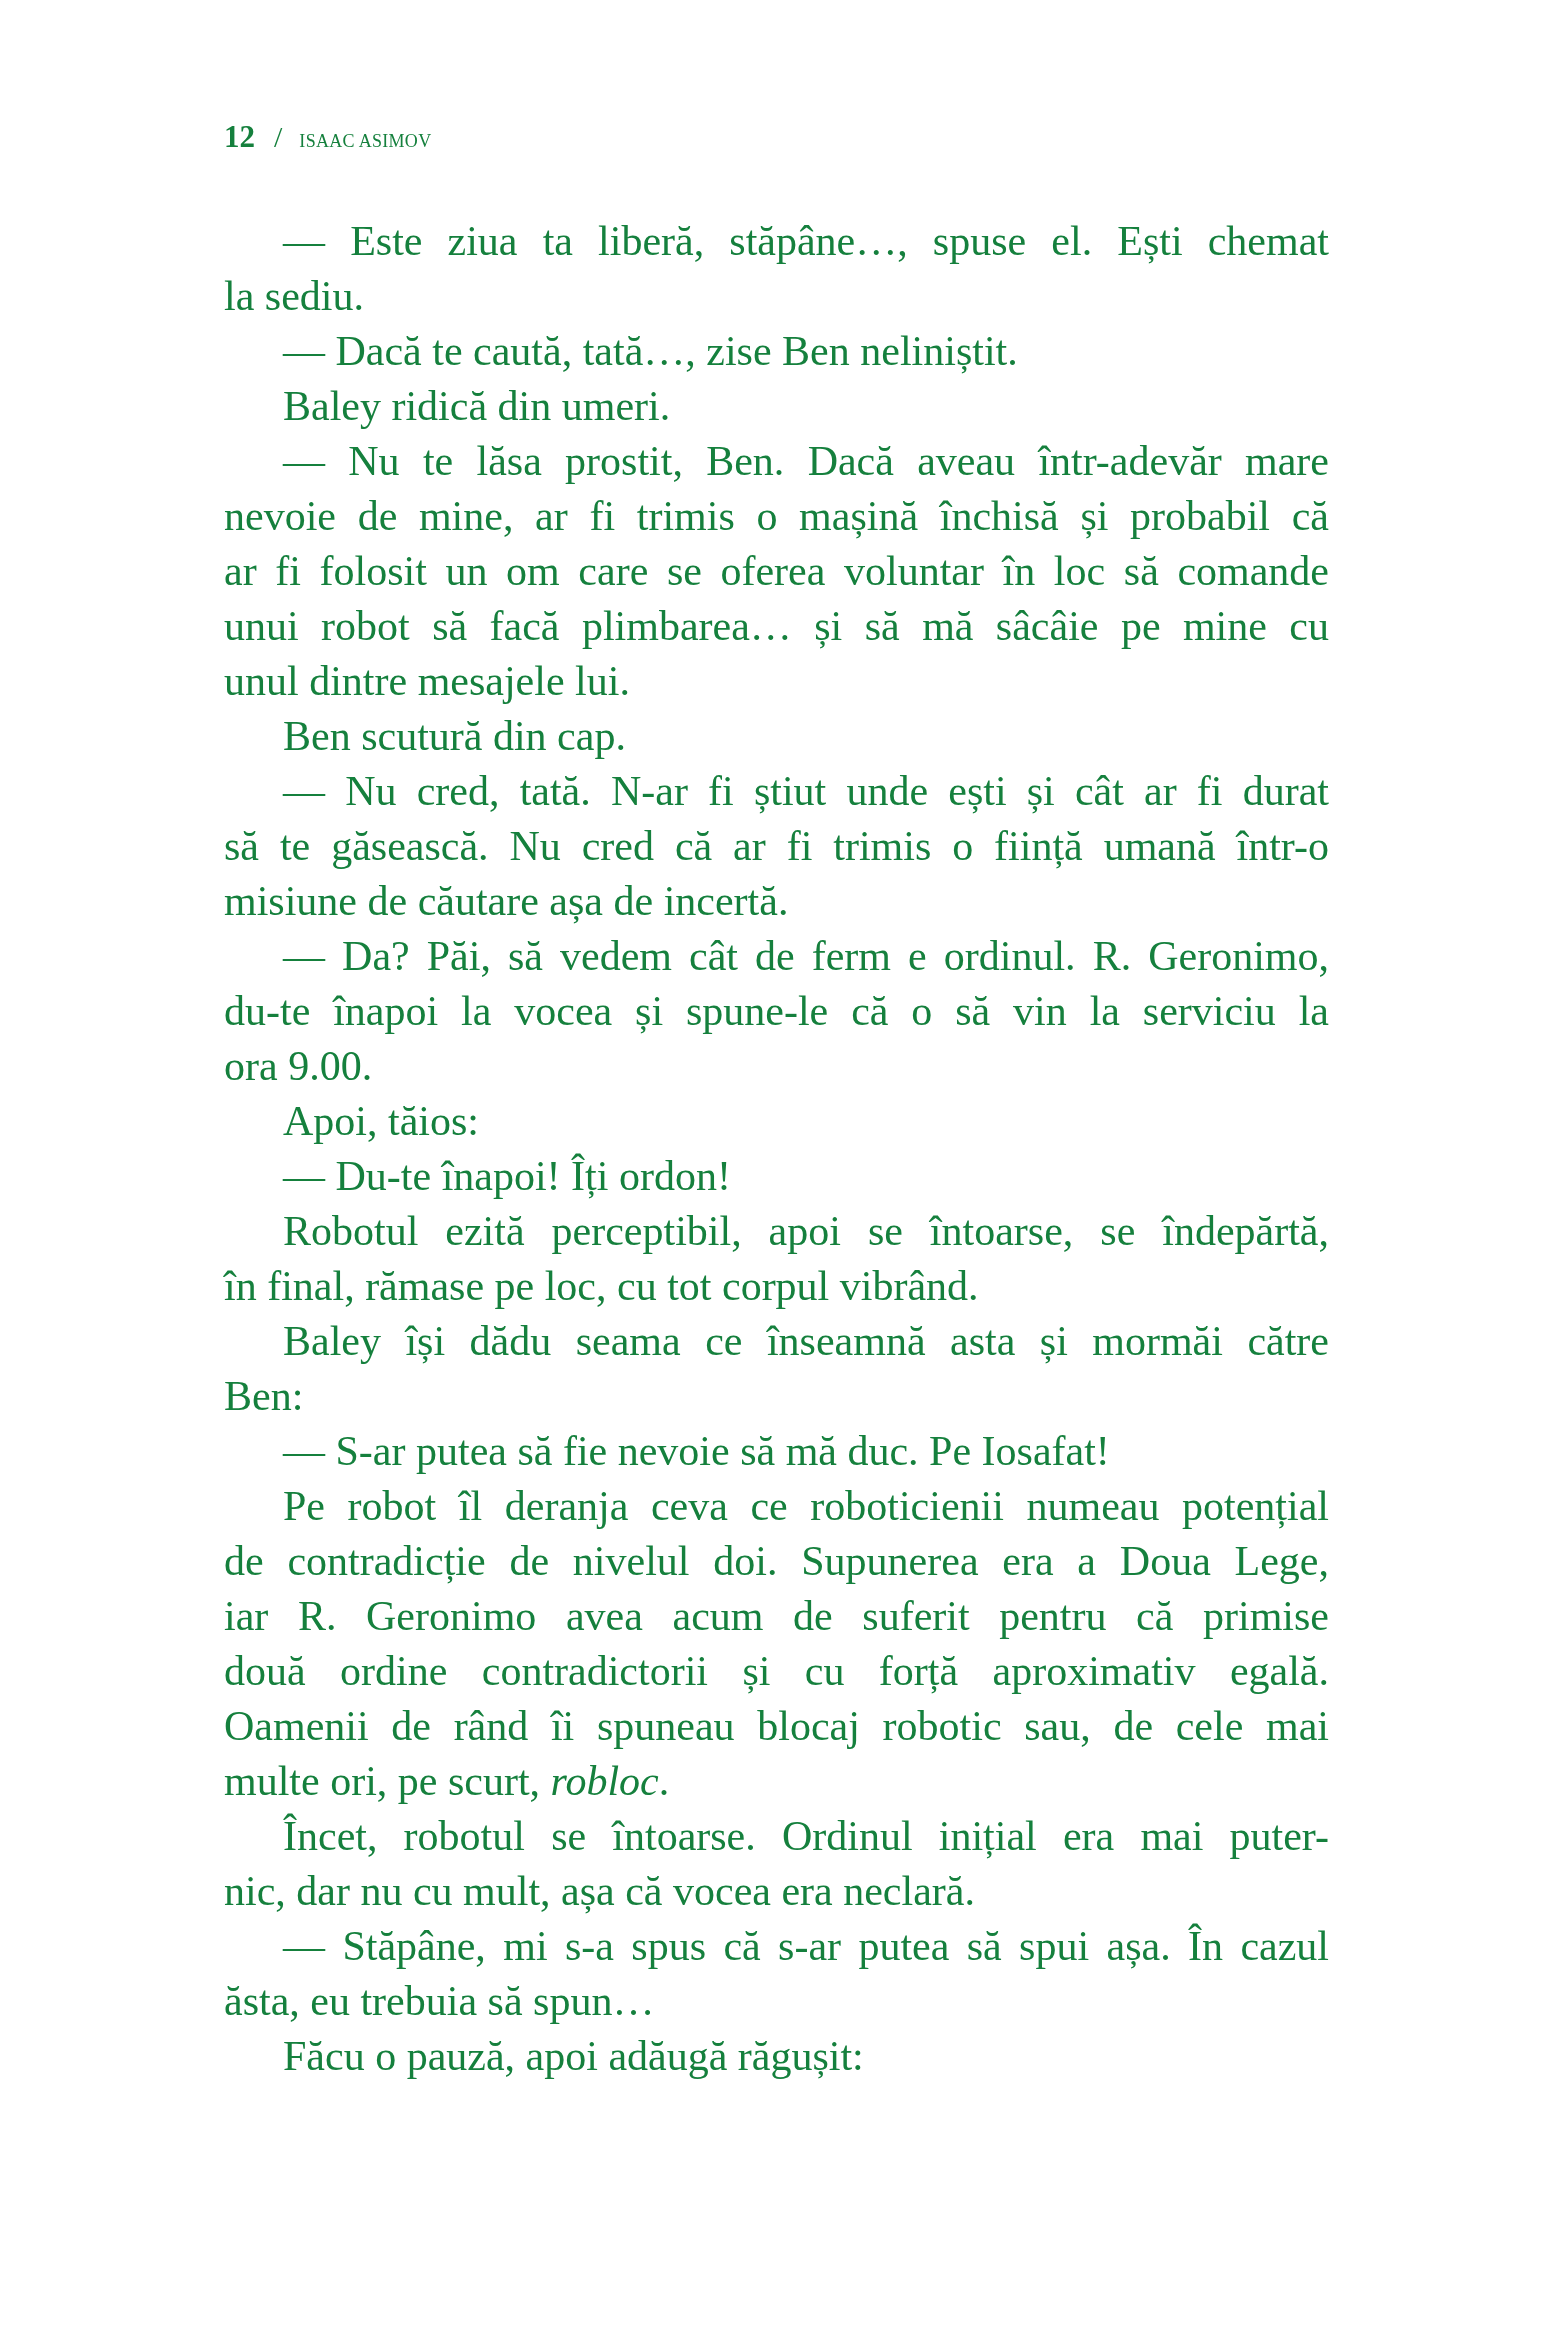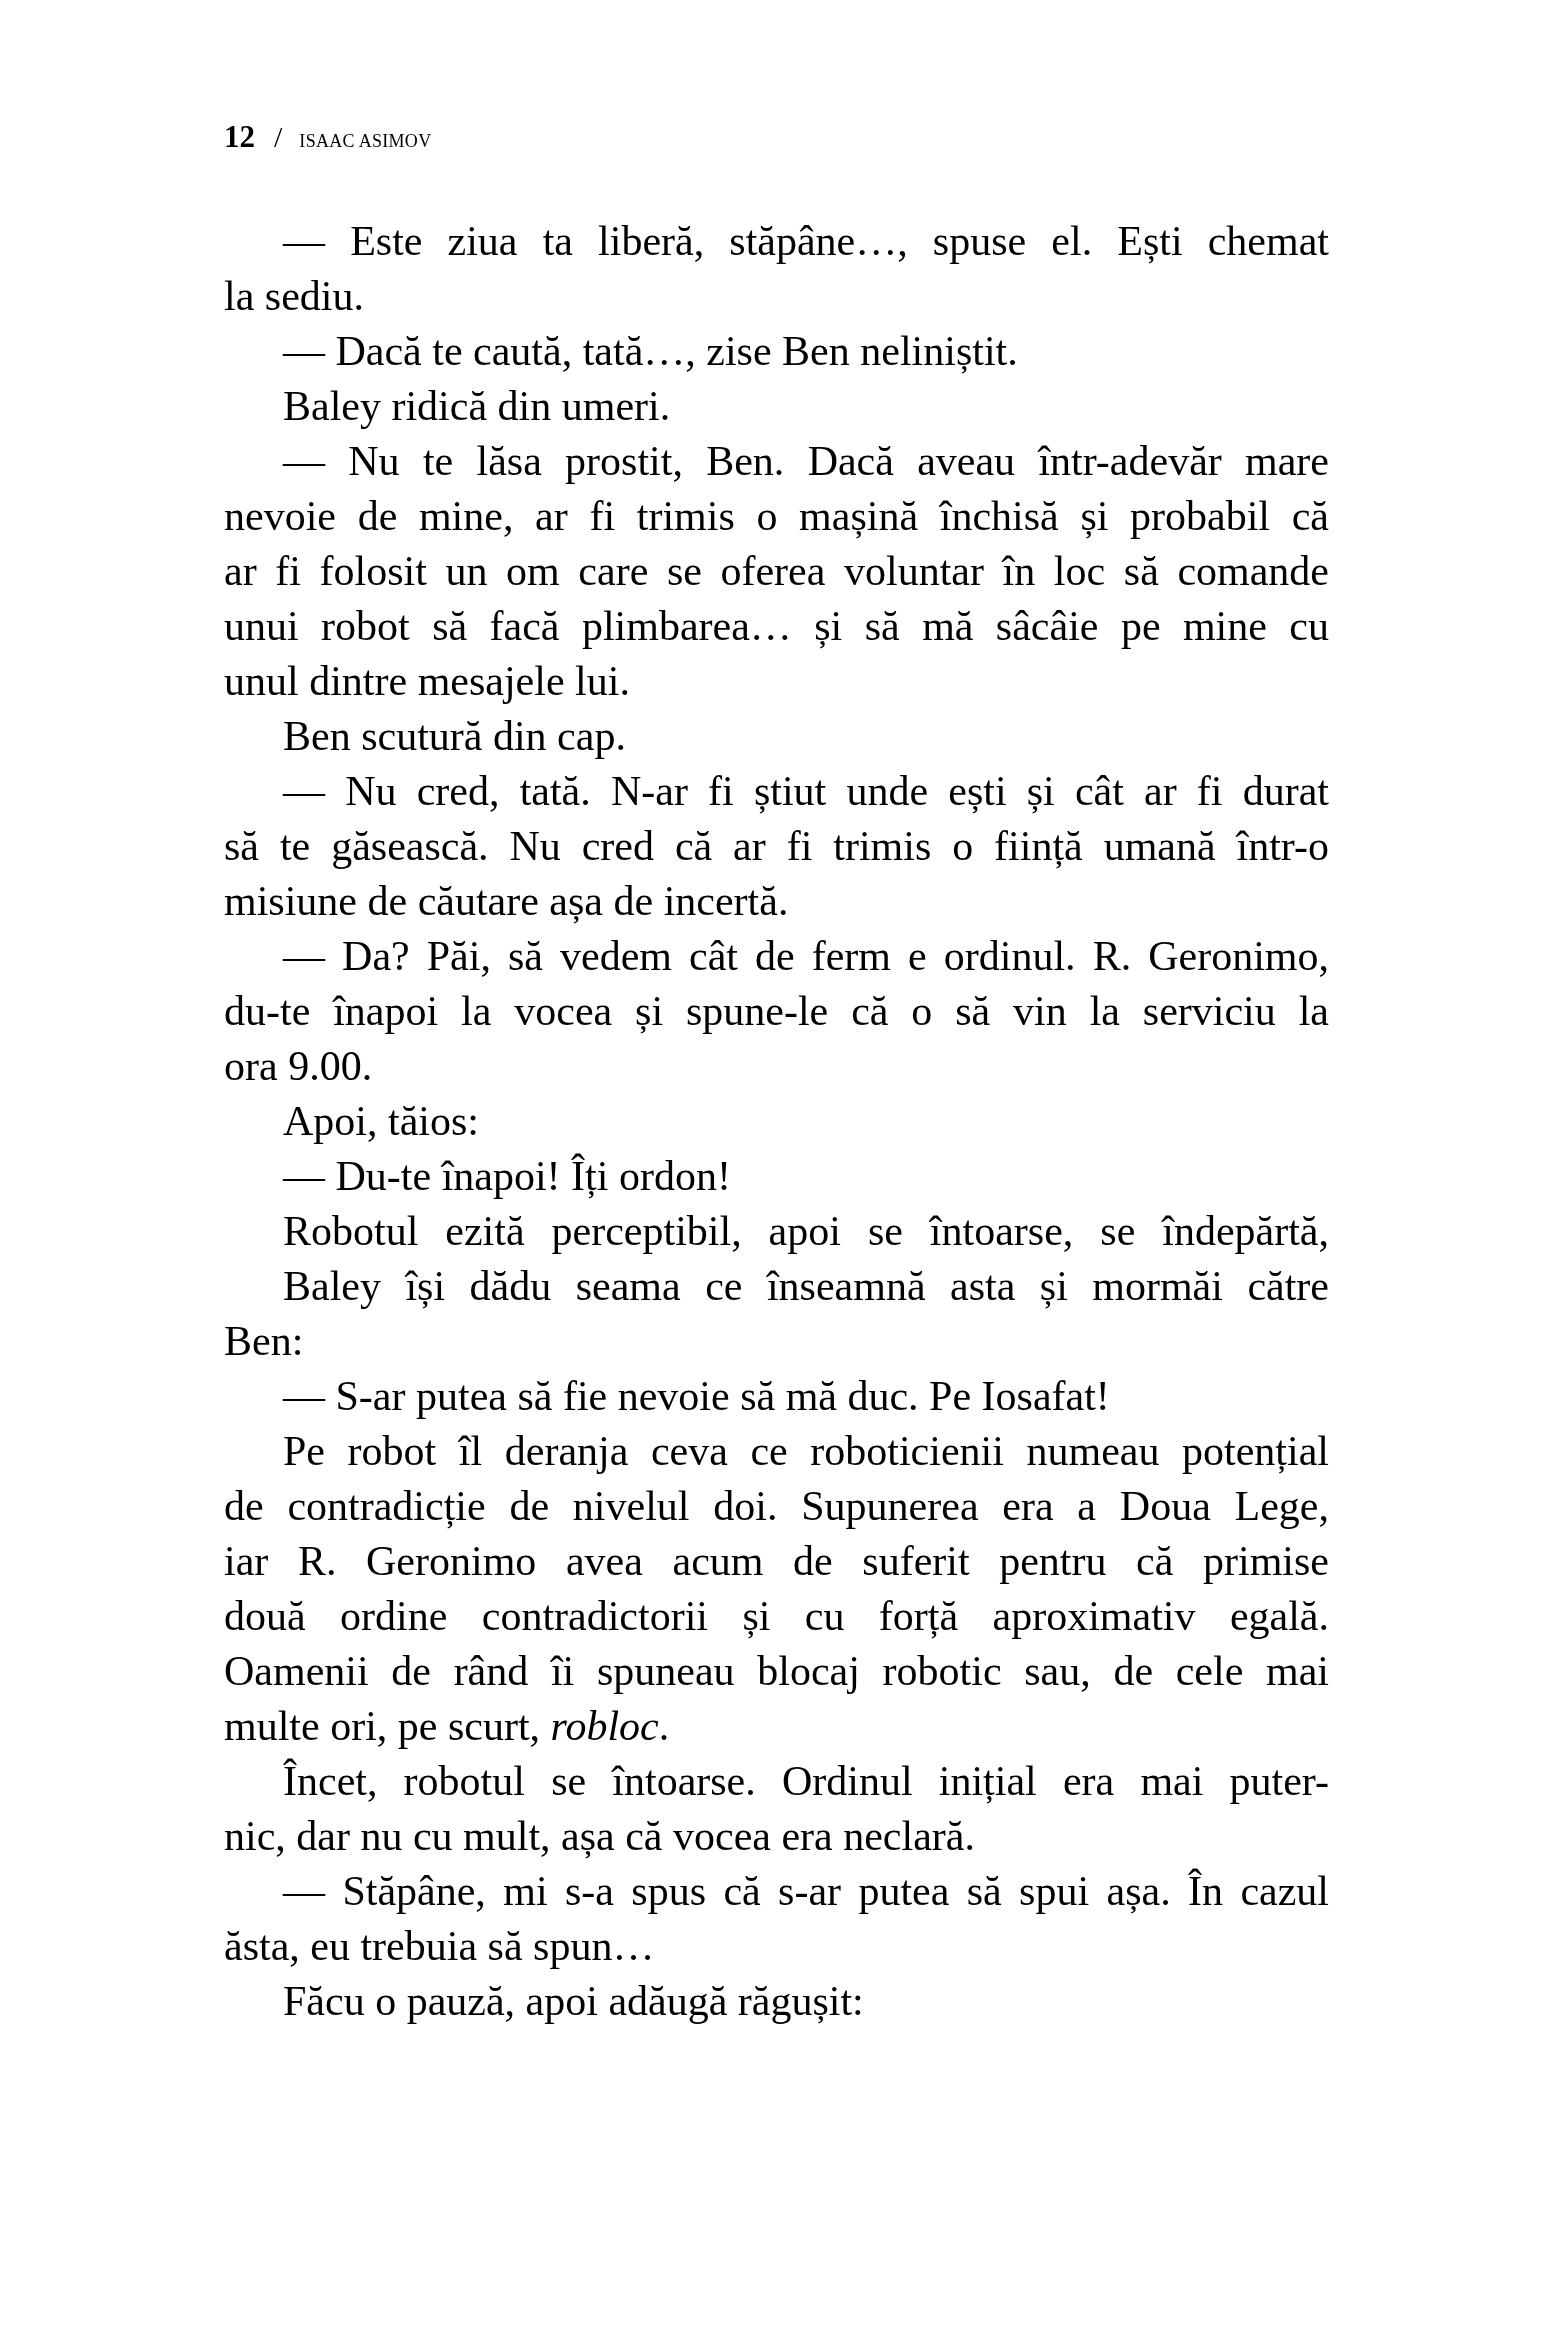--- a/index.html
+++ b/index.html
@@ -1,17 +1,17 @@
 <!DOCTYPE html>
 <html style="font-size:15px"><head>
 <meta charset="utf-8">
 <style>
   html, body { margin: 0; padding: 0; background: #ffffff; }
   body { width: 1565px; height: 2348px; position: relative; overflow: hidden; }
-  .page { position: absolute; left: 0; top: 0; width: 1565px; height: 2348px; background: #ffffff; color: #000000; font-family: "Liberation Serif", "DejaVu Serif", serif; }
+  .page { position: absolute; left: 0; top: 0; width: 1565px; height: 2348px; background: #ffffff; color: #15803d; font-family: "Liberation Serif", "DejaVu Serif", serif; }
   .header { position: absolute; left: 224px; top: 119px; height: 42px; white-space: nowrap; display: flex; align-items: baseline; }
   .page-number { font-weight: bold; font-size: 31px; letter-spacing: 0px; }
   .sep { font-size: 30px; margin: 0 17px 0 19px; }
   .running-title { font-size: 18px; letter-spacing: 0.3px; }
   .body { position: absolute; left: 224px; top: 214px; width: 1105px; }
   .line { height: 55px; line-height: 55px; font-size: 42px; white-space: nowrap; overflow: visible; text-align: justify; text-align-last: justify; }
   .line.indent { padding-left: 59px; }
   .line.end { text-align-last: left; }
   .line span.it { font-style: italic; }
 </style>
@@ -38,20 +38,21 @@
       <div class="line indent end" style="white-space: nowrap; font-family: Liberation Serif, serif;"><span>Ben scutură din cap.</span></div>
       <div class="line indent" style="white-space: normal;"><span>— Nu cred, tată. N-ar fi știut unde ești și cât ar fi durat</span></div>
       <div class="line" style="white-space: normal;"><span>să te găsească. Nu cred că ar fi trimis o ființă umană într-o</span></div>
       <div class="line end" style="white-space: nowrap;"><span>misiune de căutare așa de incertă.</span></div>
       <div class="line indent" style="white-space: normal;"><span>— Da? Păi, să vedem cât de ferm e ordinul. R. Geronimo,</span></div>
       <div class="line" style="white-space: normal;"><span>du-te înapoi la vocea și spune-le că o să vin la serviciu la</span></div>
       <div class="line end" style="white-space: nowrap;"><span>ora 9.00.</span></div>
       <div class="line indent end" style="white-space: nowrap;"><span>Apoi, tăios:</span></div>
       <div class="line indent end" style="white-space: nowrap;"><span>— Du-te înapoi! Îți ordon!</span></div>
       <div class="line indent" style="white-space: normal;"><span>Robotul ezită perceptibil, apoi se întoarse, se îndepărtă,</span></div>
+      <div class="line end" style="white-space: nowrap;"><span>în final, rămase pe loc, cu tot corpul vibrând.</span></div>
       <div class="line indent" style="white-space: normal;"><span>Baley își dădu seama ce înseamnă asta și mormăi către</span></div>
       <div class="line end" style="white-space: nowrap;"><span>Ben:</span></div>
       <div class="line indent end" style="white-space: nowrap;"><span>— S-ar putea să fie nevoie să mă duc. Pe Iosafat!</span></div>
       <div class="line indent" style="white-space: normal;"><span>Pe robot îl deranja ceva ce roboticienii numeau potențial</span></div>
       <div class="line" style="white-space: normal;"><span>de contradicție de nivelul doi. Supunerea era a Doua Lege,</span></div>
       <div class="line" style="white-space: normal;"><span>iar R. Geronimo avea acum de suferit pentru că primise</span></div>
       <div class="line" style="white-space: normal;"><span>două ordine contradictorii și cu forță aproximativ egală.</span></div>
       <div class="line" style="white-space: normal;"><span>Oamenii de rând îi spuneau blocaj robotic sau, de cele mai</span></div>
       <div class="line end" style="white-space: nowrap;"><span>multe ori, pe scurt, </span><span class="it">robloc</span><span>.</span></div>
       <div class="line indent" style="white-space: normal;"><span>Încet, robotul se întoarse. Ordinul inițial era mai puter-</span></div>

